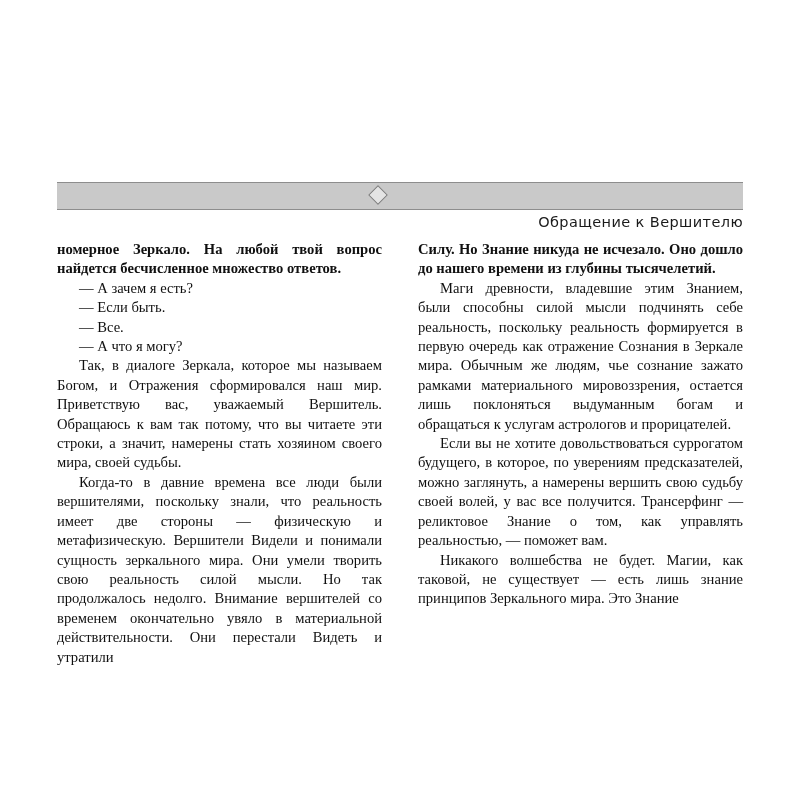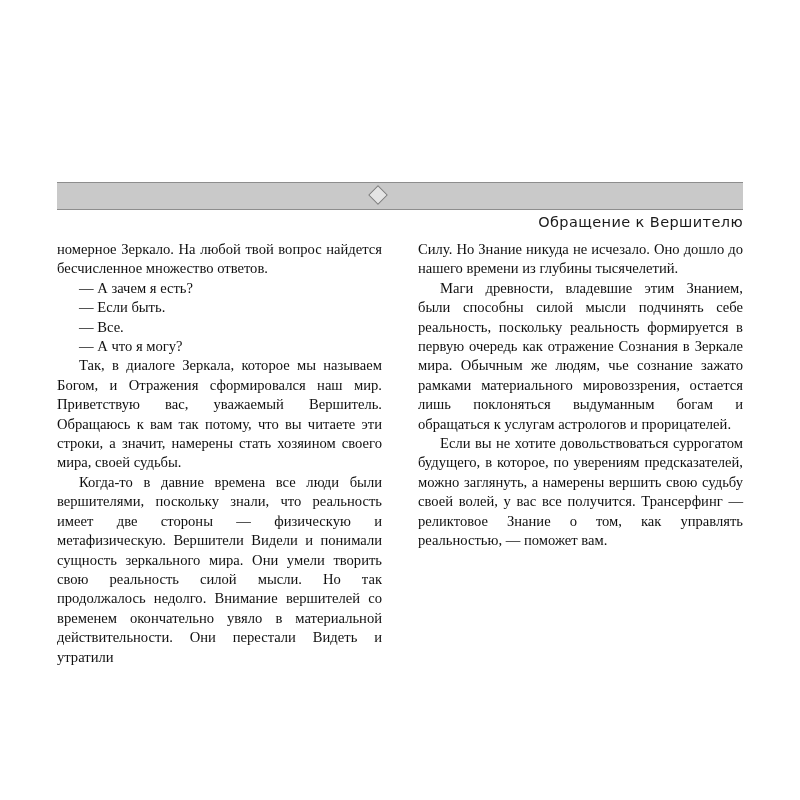--- a/index.html
+++ b/index.html
@@ -73,20 +73,21 @@
     text-align: justify;
     text-justify: inter-word;
     hyphens: manual;
     color: #101010;
   }
   .col p.indent {
     text-indent: 22px;
   }
   .col p.noindent {
     text-indent: 0;
+    font-weight: bold;
   }
   .col p.dash {
     text-indent: 22px;
   }
 </style>
 </head>
 <body>
 
 <div class="page">
 
@@ -103,16 +104,17 @@
       <p class="dash">— Все.</p>
       <p class="dash">— А что я могу?</p>
       <p class="indent">Так, в диалоге Зеркала, которое мы называем Богом, и Отражения сформировался наш мир. Приветствую вас, уважаемый Вершитель. Обращаюсь к вам так потому, что вы читаете эти строки, а значит, намерены стать хозяином своего мира, своей судьбы.</p>
       <p class="indent">Когда-то в давние времена все люди были вершителями, поскольку знали, что реальность имеет две стороны — физическую и метафизическую. Вершители Видели и понимали сущность зеркального мира. Они умели творить свою реальность силой мысли. Но так продолжалось недолго. Внимание вершителей со временем окончательно увяло в материальной действительности. Они перестали Видеть и утратили</p>
     </div>
 
     <div class="col">
       <p class="noindent">Силу. Но Знание никуда не исчезало. Оно дошло до нашего времени из глубины тысячелетий.</p>
       <p class="indent">Маги древности, владевшие этим Знанием, были способны силой мысли подчинять себе реальность, поскольку реальность формируется в первую очередь как отражение Сознания в Зеркале мира. Обычным же людям, чье сознание зажато рамками материального мировоззрения, остается лишь поклоняться выдуманным богам и обращаться к услугам астрологов и прорицателей.</p>
       <p class="indent">Если вы не хотите довольствоваться суррогатом будущего, в которое, по уверениям предсказателей, можно заглянуть, а намерены вершить свою судьбу своей волей, у вас все получится. Трансерфинг — реликтовое Знание о том, как управлять реальностью, — поможет вам.</p>
+      <p class="indent">Никакого волшебства не будет. Магии, как таковой, не существует — есть лишь знание принципов Зеркального мира. Это Знание</p>
     </div>
 
   </div>
 </div>
 
 </body></html>

